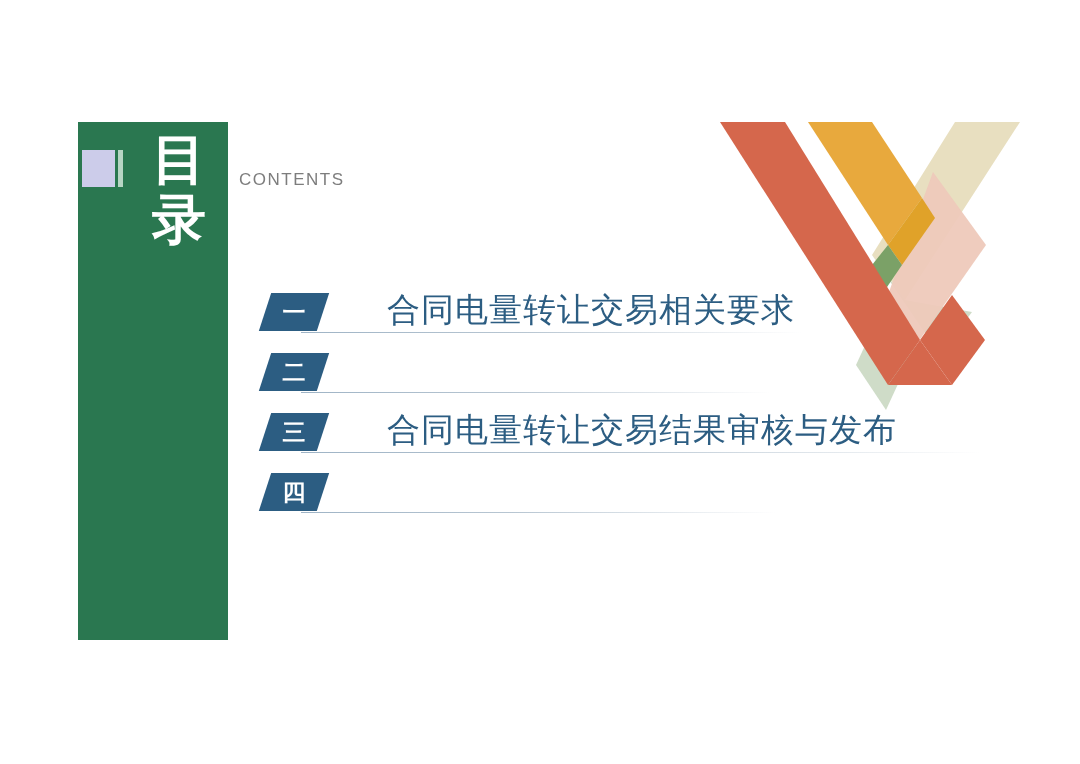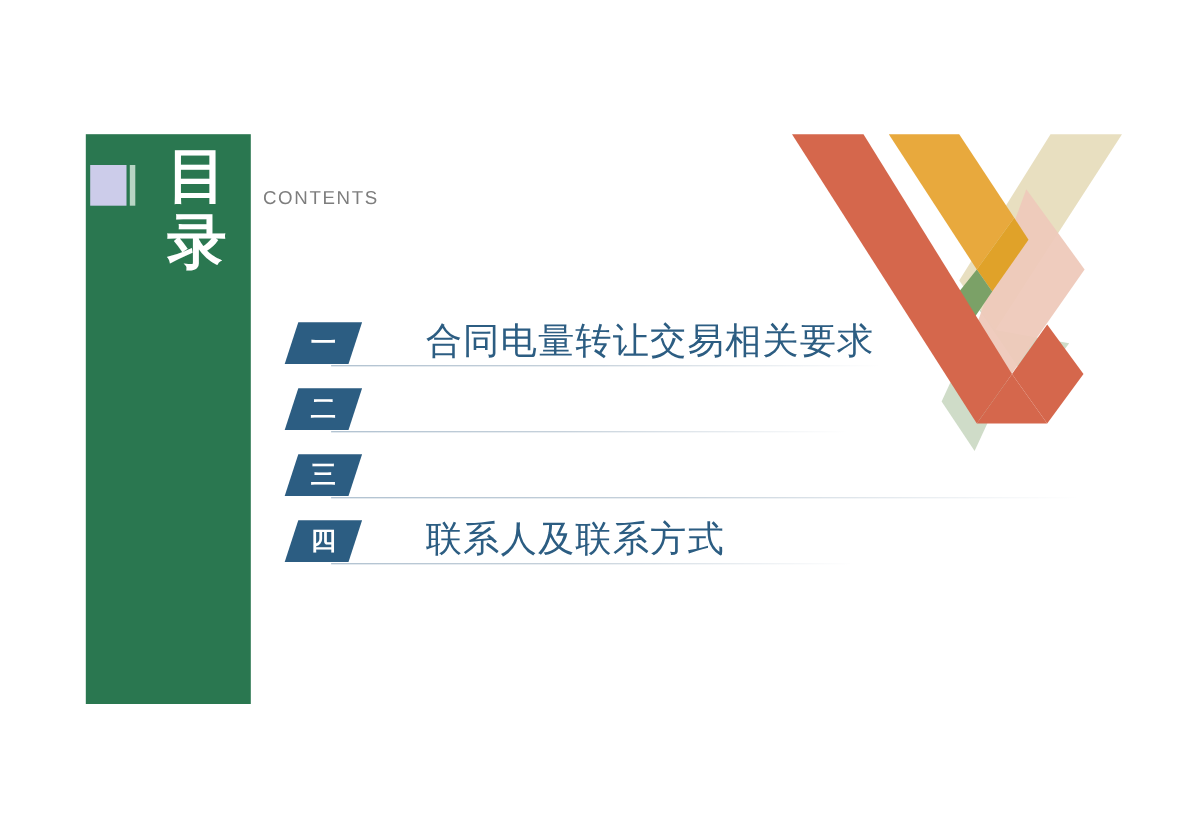--- a/index.html
+++ b/index.html
@@ -193,25 +193,25 @@
       <div class="toc-badge">
         <span class="toc-badge-glyph">二</span>
       </div>
       <div class="toc-rule" style="width: 470px;"></div>
     </div>
 
     <div class="toc-item">
       <div class="toc-badge">
         <span class="toc-badge-glyph">三</span>
       </div>
+      <div class="toc-text">合同电量转让交易结果审核与发布</div>
       <div class="toc-rule" style="width: 680px;"></div>
     </div>
 
     <div class="toc-item">
       <div class="toc-badge">
         <span class="toc-badge-glyph">四</span>
       </div>
-      <div class="toc-text">联系人及联系方式</div>
       <div class="toc-rule" style="width: 475px;"></div>
     </div>
 
   </div>
 </div>
 
 </body></html>

